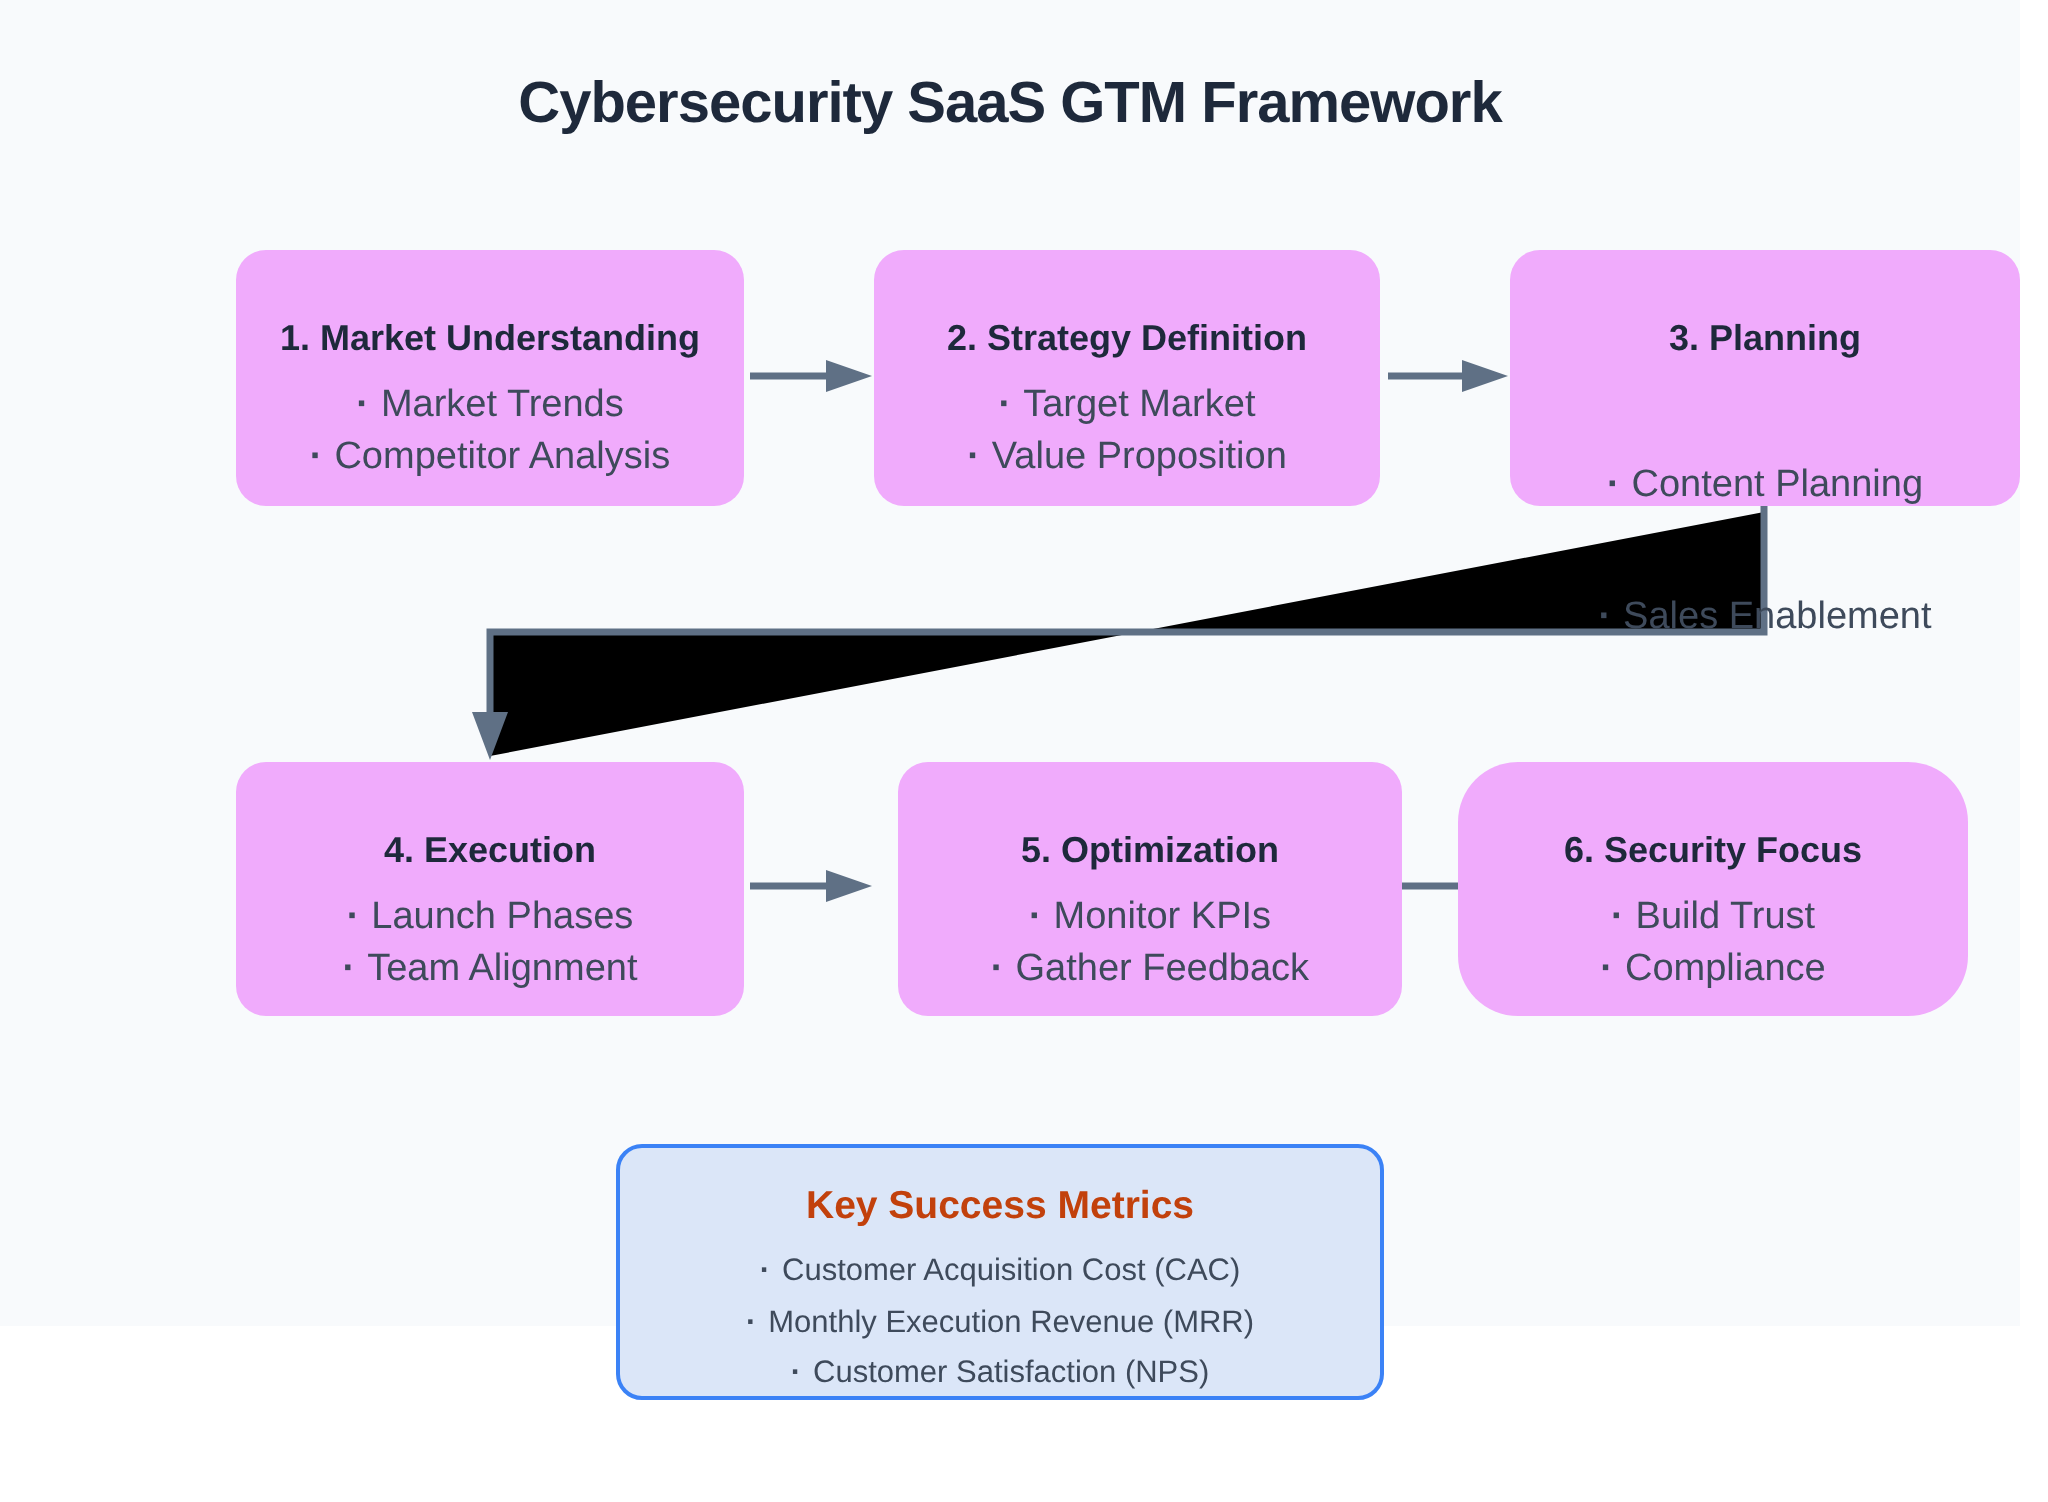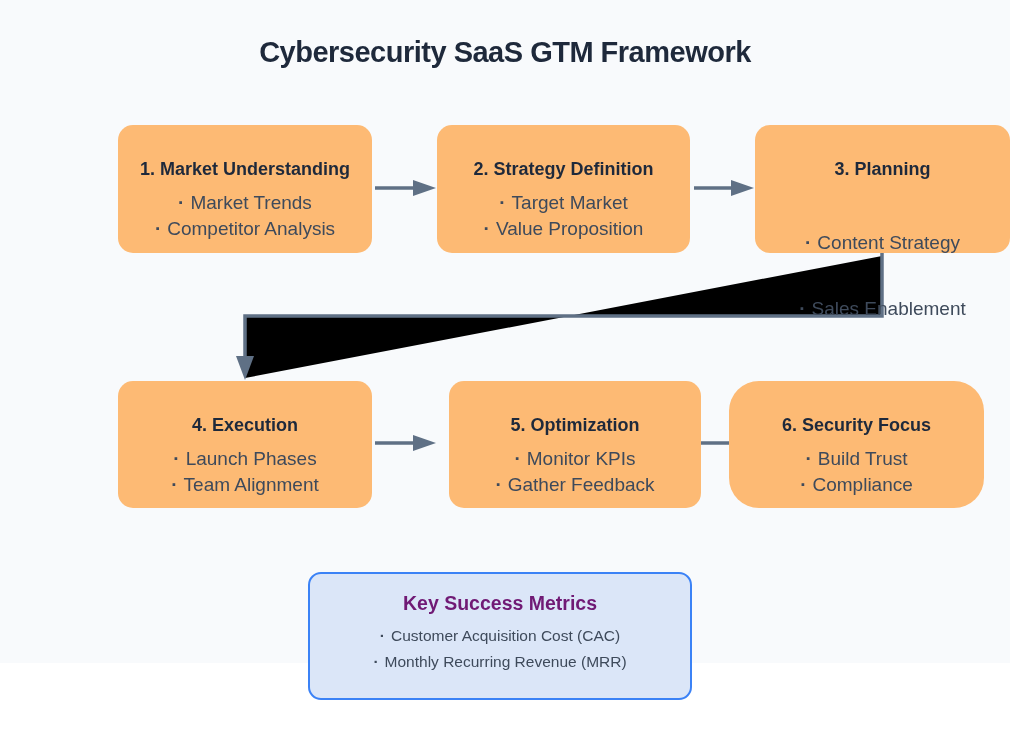--- a/index.html
+++ b/index.html
@@ -31,21 +31,21 @@
   .overlay-svg {
     position: absolute;
     top: 0;
     left: 0;
     width: 1010px;
     height: 751px;
     pointer-events: none;
   }
   .node {
     position: absolute;
-    background: #fdba74;
+    background: #f0abfc;
     border-radius: 15px;
     box-sizing: border-box;
     display: flex;
     flex-direction: column;
     align-items: center;
     padding-top: 34px;
   }
   .node .node-title {
     font-size: 18px;
     font-weight: 700;
@@ -84,21 +84,21 @@
     border-radius: 13px;
     display: flex;
     flex-direction: column;
     align-items: center;
     padding-top: 17px;
   }
   .metrics .metrics-title {
     font-size: 19.5px;
     font-weight: 700;
     line-height: 24px;
-    color: #701a75;
+    color: #c2410c;
     margin-bottom: 8px;
     white-space: nowrap;
     text-align: center;
   }
   .metrics .bullet-line {
     font-size: 15.5px;
     line-height: 25.5px;
   }
 </style>
 </head>
@@ -134,21 +134,21 @@
   </div>
 
   <div class="node row1 n2">
     <div class="node-title">2. Strategy Definition</div>
     <div class="bullet-line"><span class="dot">·</span><span>Target Market</span></div>
     <div class="bullet-line"><span class="dot">·</span><span>Value Proposition</span></div>
   </div>
 
   <div class="node row1 n3">
     <div class="node-title">3. Planning</div>
-    <div class="bullet-line"><span class="dot">·</span><span>Content Strategy</span></div>
+    <div class="bullet-line"><span class="dot">·</span><span>Content Planning</span></div>
     <div class="bullet-line"><span class="dot">·</span><span>Sales Enablement</span></div>
   </div>
 
   <div class="node row2 n4">
     <div class="node-title">4. Execution</div>
     <div class="bullet-line"><span class="dot">·</span><span>Launch Phases</span></div>
     <div class="bullet-line"><span class="dot">·</span><span>Team Alignment</span></div>
   </div>
 
   <div class="node row2 n5">
@@ -159,16 +159,17 @@
 
   <div class="node row2 n6">
     <div class="node-title">6. Security Focus</div>
     <div class="bullet-line"><span class="dot">·</span><span>Build Trust</span></div>
     <div class="bullet-line"><span class="dot">·</span><span>Compliance</span></div>
   </div>
 
   <div class="metrics">
     <div class="metrics-title">Key Success Metrics</div>
     <div class="bullet-line"><span class="dot">·</span><span>Customer Acquisition Cost (CAC)</span></div>
-    <div class="bullet-line"><span class="dot">·</span><span>Monthly Recurring Revenue (MRR)</span></div>
+    <div class="bullet-line"><span class="dot">·</span><span>Monthly Execution Revenue (MRR)</span></div>
+    <div class="bullet-line"><span class="dot">·</span><span>Customer Satisfaction (NPS)</span></div>
   </div>
 
 </div>
 
 </body></html>

